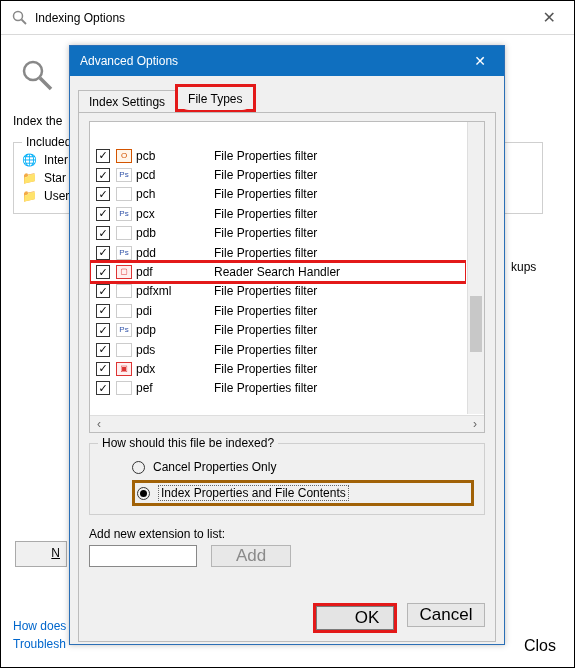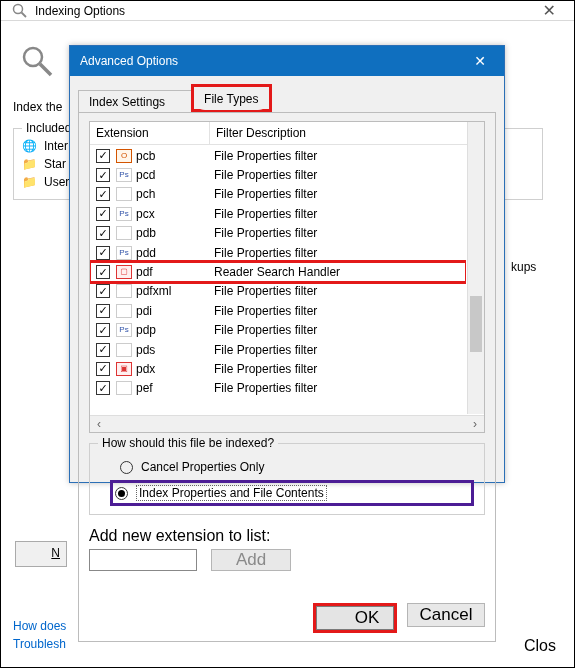--- a/index.html
+++ b/index.html
@@ -1,45 +1,45 @@
 <!DOCTYPE html>
 <html><head>
 <meta charset="utf-8">
 <style>
   * { box-sizing: border-box; }
   html,body { margin:0; padding:0; font-family: "Segoe UI", Tahoma, sans-serif; font-size:12px; color:#000; background:#fff; }
   .canvas { width:575px; height:668px; position:relative; border:1px solid #000; overflow:hidden; }
 
   
   .back-dialog { position:absolute; top:0; left:0; right:0; bottom:0; }
-  .back-title { height:20px; line-height:34px; padding:8px 10px; border-bottom:1px solid #d9d9d9; display:flex; align-items:center; background:#fff;}
+  .back-title { height:34px; line-height:34px; padding:8px 10px; border-bottom:1px solid #d9d9d9; display:flex; align-items:center; background:#fff;}
   .back-title .title-text { flex:1; overflow:hidden; white-space:nowrap; font-size:12px; color:#000;}
   .back-title .close { font-size:16px; color:#555; padding:0 8px;}
   .back-body { padding:12px; }
   .big-icon { width:36px; height:36px; display:inline-block; margin:10px 0 0 6px; }
   .index-these { margin-top:18px; }
   .included-group { margin-top:14px; border:1px solid #cfcfcf; padding:8px 8px 8px 8px; width:530px; height:72px; position:relative;}
   .included-group .legend { position:absolute; top:-8px; left:8px; background:#fff; padding:0 4px; font-size:12px;}
   .back-list { list-style:none; padding:0; margin:0;}
   .back-list li { display:flex; align-items:center; height:18px; gap:6px; }
   .back-list li span.ficon { width:16px; text-align:center; }
   .kups { position:absolute; top:259px; left:510px; font-size:12px; }
   .link { color:#0066cc; cursor:pointer; }
   .back-links { position:absolute; left:12px; bottom:16px; display:flex; flex-direction:column; gap:4px;justify-content:flex-end;}
   .close-word { position:absolute; right:18px; bottom:12px; font-size:16px;}
   .back-btn { position:absolute; left:14px; bottom:100px; width:52px; height:26px; border:1px solid #aaa; background:#f0f0f0;}
 
   
-  .front-dialog { position:absolute; left:68px; top:44px; width:436px; height:438px; background:#f0f0f0; border:1px solid #2b6fb6; box-shadow:0 0 6px rgba(0,0,0,.25); }
+  .front-dialog { position:absolute; left:68px; top:44px; width:436px; height:600px; background:#f0f0f0; border:1px solid #2b6fb6; box-shadow:0 0 6px rgba(0,0,0,.25); }
   .front-title { background:#0f6fbf; color:#fff; height:30px; display:flex; align-items:center; padding:0 2px 0 10px; }
   .front-title .t { flex:1; font-size:12px; }
   .front-title .xbtn { width:44px; height:30px; display:flex; align-items:center; justify-content:center; font-size:14px; color:#fff; }
 
   .tabstrip { display:flex; margin:8px 8px 0 8px; align-items:flex-end; }
-  .tab { padding:4px 26px 4px 10px; border:1px solid #bcbcbc; border-bottom:none; background:#f0f0f0; font-size:12px; position:relative; top:1px;}
+  .tab { padding:4px 10px 4px 10px; border:1px solid #bcbcbc; border-bottom:none; background:#f0f0f0; font-size:12px; position:relative; top:1px;}
   .tab.active { background:#f0f0f0; z-index:2;border-radius:11px;}
   .tab:first-child { border-right:none; }
   .tabstrip .hl { border:3px solid #e31919; padding:0; }
   .tabstrip .hl .tab { border:none; padding:4px 10px;}
   .tab-panel { margin:0 8px 8px 8px; border:1px solid #bcbcbc; height:530px; padding:8px 10px 10px 10px; position:relative; }
 
   
   .list-box { border:1px solid #bcbcbc; background:#fff; height:312px; position:relative; }
   .list-head { display:flex; font-size:12px; border-bottom:0; }
   .list-head .col { border-bottom:1px solid #e2e2e2; border-right:1px solid #e2e2e2; padding:4px 6px; background:#fff;}
@@ -54,31 +54,31 @@
   .row .ico.ps{ color:#3355aa; }
   .row .ico.pdf{ color:#d33; border-color:#d33; background:#fff0f0;}
   .row .ext { width:78px; }
   .row .desc { flex:1; }
   .row.highlight { outline:3px solid #e31919; outline-offset:-1px; }
   .vscroll { position:absolute; top:0; right:0; bottom:18px; width:17px; background:#f0f0f0; border-left:1px solid #dedede;}
   .vscroll .thumb { position:absolute; left:2px; right:2px; top:174px; height:56px; background:#c8c8c8; }
   .hscroll { position:absolute; left:0; right:0; bottom:0; height:17px; background:#f0f0f0; border-top:1px solid #dedede; display:flex; align-items:center; justify-content:space-between; padding:0 2px;}
   .hscroll .arrow { width:14px; text-align:center; color:#666;}
 
-  .groupbox { border:1px solid #cfcfcf; margin-top:10px; padding:12px 10px 2px 14px; position:relative; }
+  .groupbox { border:1px solid #cfcfcf; margin-top:10px; padding:12px 10px 2px 26px; position:relative; }
   .groupbox .legend { position:absolute; top:-8px; left:8px; background:#f0f0f0; padding:0 4px; font-size:12px;}
   .radio-row { display:flex; align-items:center; gap:8px; margin:4px 0 6px 16px;}
   .radio { width:13px; height:13px; border:1px solid #333; border-radius:50%; display:flex; align-items:center; justify-content:center;}
   .radio.checked::after { content:""; width:7px; height:7px; background:#000; border-radius:50%; }
-  .radio-row.hl { border:3px solid #4c1d95; padding:2px 4px 2px 2px; margin-left:6px; }
+  .radio-row.hl { border:3px solid #a16207; padding:2px 4px 2px 2px; margin-left:16px; }
   .radio-label{ }
   .radio-label.dotted { border:1px dotted #666; padding:0 2px;}
 
   .addline { margin-top:12px; display:flex; align-items:center; gap:14px; }
-  .addline .lbl { width:100%; font-size:16px;}
+  .addline .lbl { width:100%; font-size:12px;}
   .addrow { display:flex; align-items:center; gap:14px; margin-top:4px; }
   .addrow input { width:108px; height:22px; border:1px solid #888; padding:2px 4px; font-size:12px;}
   .btn { height:22px; border:1px solid #b5b5b5; background:#e8e8e8; min-width:80px; font-size:17px; display:inline-flex; align-items:center; justify-content:center; }
   .btn.disabled { color:#8a8a8a; }
 
   .dlg-buttons { position:absolute; right:10px; bottom:8px; display:flex; gap:10px; }
   .dlg-buttons .btn { min-width:78px; height:24px; }
   .dlg-buttons .ok-wrap { border:3px solid #e31919; padding:0; }
   .dlg-buttons .ok-wrap .btn { border:1px solid #7a7a7a; background:#e4e4e4;padding-left:24px;}
 
@@ -145,24 +145,20 @@
     <div class="tabstrip">
       <div class="tab">Index Settings</div>
       <div class="hl">
           <div class="tab active">File Types</div>
         </div>
     </div>
 
     <div class="tab-panel">
 
       <div class="list-box">
-        <div class="list-head">
-          <div class="col col-ext">Extension</div>
-          <div class="col col-desc">Filter Description</div>
-        </div>
         <div class="list-body" id="list-body">
             <div class="row">
               <span class="chk"></span>
               <span class="ico off">O</span>
               <span class="ext">pcb</span>
               <span class="desc">File Properties filter</span>
             </div>
             <div class="row">
               <span class="chk"></span>
               <span class="ico ps">Ps</span>

